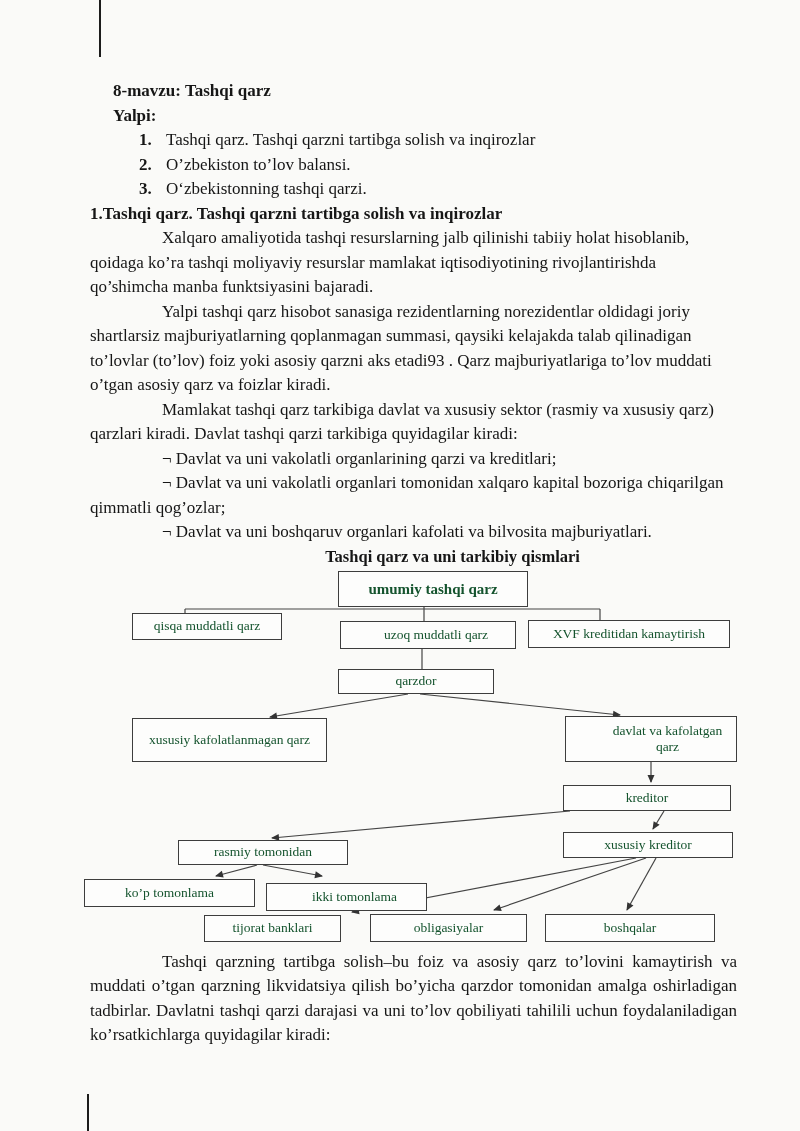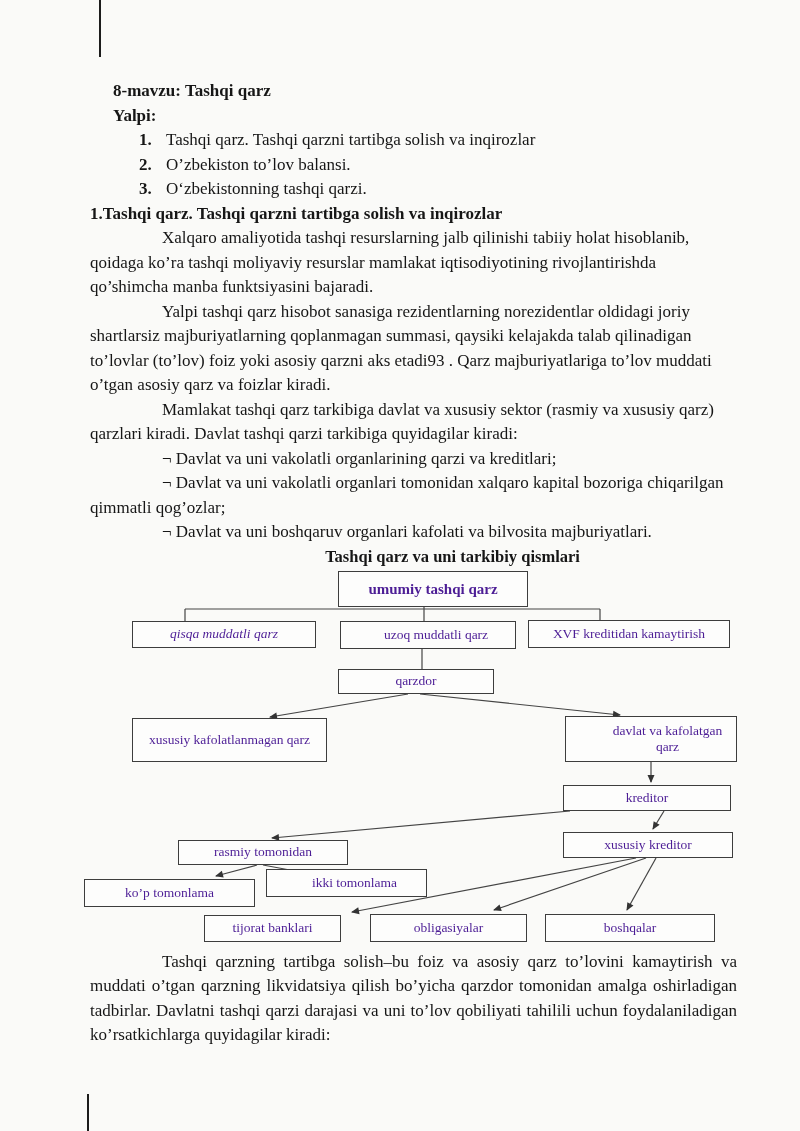--- a/index.html
+++ b/index.html
@@ -25,21 +25,21 @@
   p.justify{text-align:justify;}
   .diagram-title{font-weight:bold;font-size:16.5px;line-height:20px;margin:2px 0 0 78px;text-align:center;}
   .diagram{position:relative;width:800px;height:383px;margin-left:-90px;}
   .diagram svg{position:absolute;left:0;top:0;}
   .node{
     position:absolute;
     border:1px solid #3d3d3d;
     background:#fdfdfc;
     display:flex;align-items:center;justify-content:center;
     text-align:center;
-    font-size:13.5px;line-height:16px;color:#4c1d95;
+    font-size:13.5px;line-height:16px;color:#14532d;
     padding:1px 4px;box-sizing:border-box;
   }
   .node.bold{font-weight:bold;font-size:15px;}
   .closing{margin-top:8px;}
 </style>
 </head>
 <body>
 
 <div class="page">
   <div class="artifact artifact-top"></div>
@@ -93,31 +93,31 @@
           <line x1="664" y1="244" x2="653" y2="262" marker-end="url(#arr)"></line>
           <line x1="257" y1="298" x2="216" y2="309" marker-end="url(#arr)"></line>
           <line x1="263" y1="298" x2="322" y2="309" marker-end="url(#arr)"></line>
           <line x1="636" y1="291" x2="352" y2="345" marker-end="url(#arr)"></line>
           <line x1="646" y1="291" x2="494" y2="343" marker-end="url(#arr)"></line>
           <line x1="656" y1="291" x2="627" y2="343" marker-end="url(#arr)"></line>
         </g>
       </svg>
 
       <div class="node bold" style="left:338px;top:4px;width:190px;height:36px;">umumiy tashqi qarz</div>
-      <div class="node" style="left:132px;top:54px;width:184px;height:27px;font-style:italic;">qisqa muddatli qarz</div>
+      <div class="node" style="left:132px;top:46px;width:150px;height:27px;">qisqa muddatli qarz</div>
       <div class="node" style="left:340px;top:54px;width:176px;height:28px;padding-left:20px;">uzoq muddatli qarz</div>
       <div class="node" style="left:528px;top:53px;width:202px;height:28px;">XVF kreditidan kamaytirish</div>
       <div class="node" style="left:338px;top:102px;width:156px;height:25px;">qarzdor</div>
       <div class="node" style="left:132px;top:151px;width:195px;height:44px;">xususiy kafolatlanmagan qarz</div>
       <div class="node" style="left:565px;top:149px;width:172px;height:46px;padding-left:37px;">davlat va kafolatgan qarz</div>
       <div class="node" style="left:563px;top:218px;width:168px;height:26px;">kreditor</div>
       <div class="node" style="left:178px;top:273px;width:170px;height:25px;">rasmiy tomonidan</div>
       <div class="node" style="left:563px;top:265px;width:170px;height:26px;">xususiy kreditor</div>
       <div class="node" style="left:84px;top:312px;width:171px;height:28px;">ko’p tomonlama</div>
-      <div class="node" style="left:266px;top:302px;width:161px;height:28px;padding-left:20px;">ikki tomonlama</div>
+      <div class="node" style="left:266px;top:316px;width:161px;height:28px;padding-left:20px;">ikki tomonlama</div>
       <div class="node" style="left:204px;top:348px;width:137px;height:27px;">tijorat banklari</div>
       <div class="node" style="left:370px;top:347px;width:157px;height:28px;">obligasiyalar</div>
       <div class="node" style="left:545px;top:347px;width:170px;height:28px;">boshqalar</div>
     </div>
 
     <p class="body justify closing">Tashqi qarzning tartibga solish–bu foiz va asosiy qarz to’lovini kamaytirish va muddati o’tgan qarzning likvidatsiya qilish bo’yicha qarzdor tomonidan amalga oshirladigan tadbirlar. Davlatni tashqi qarzi darajasi va uni to’lov qobiliyati tahilili uchun foydalaniladigan ko’rsatkichlarga quyidagilar kiradi:</p>
   </div>
 </div>
 
 </body></html>

